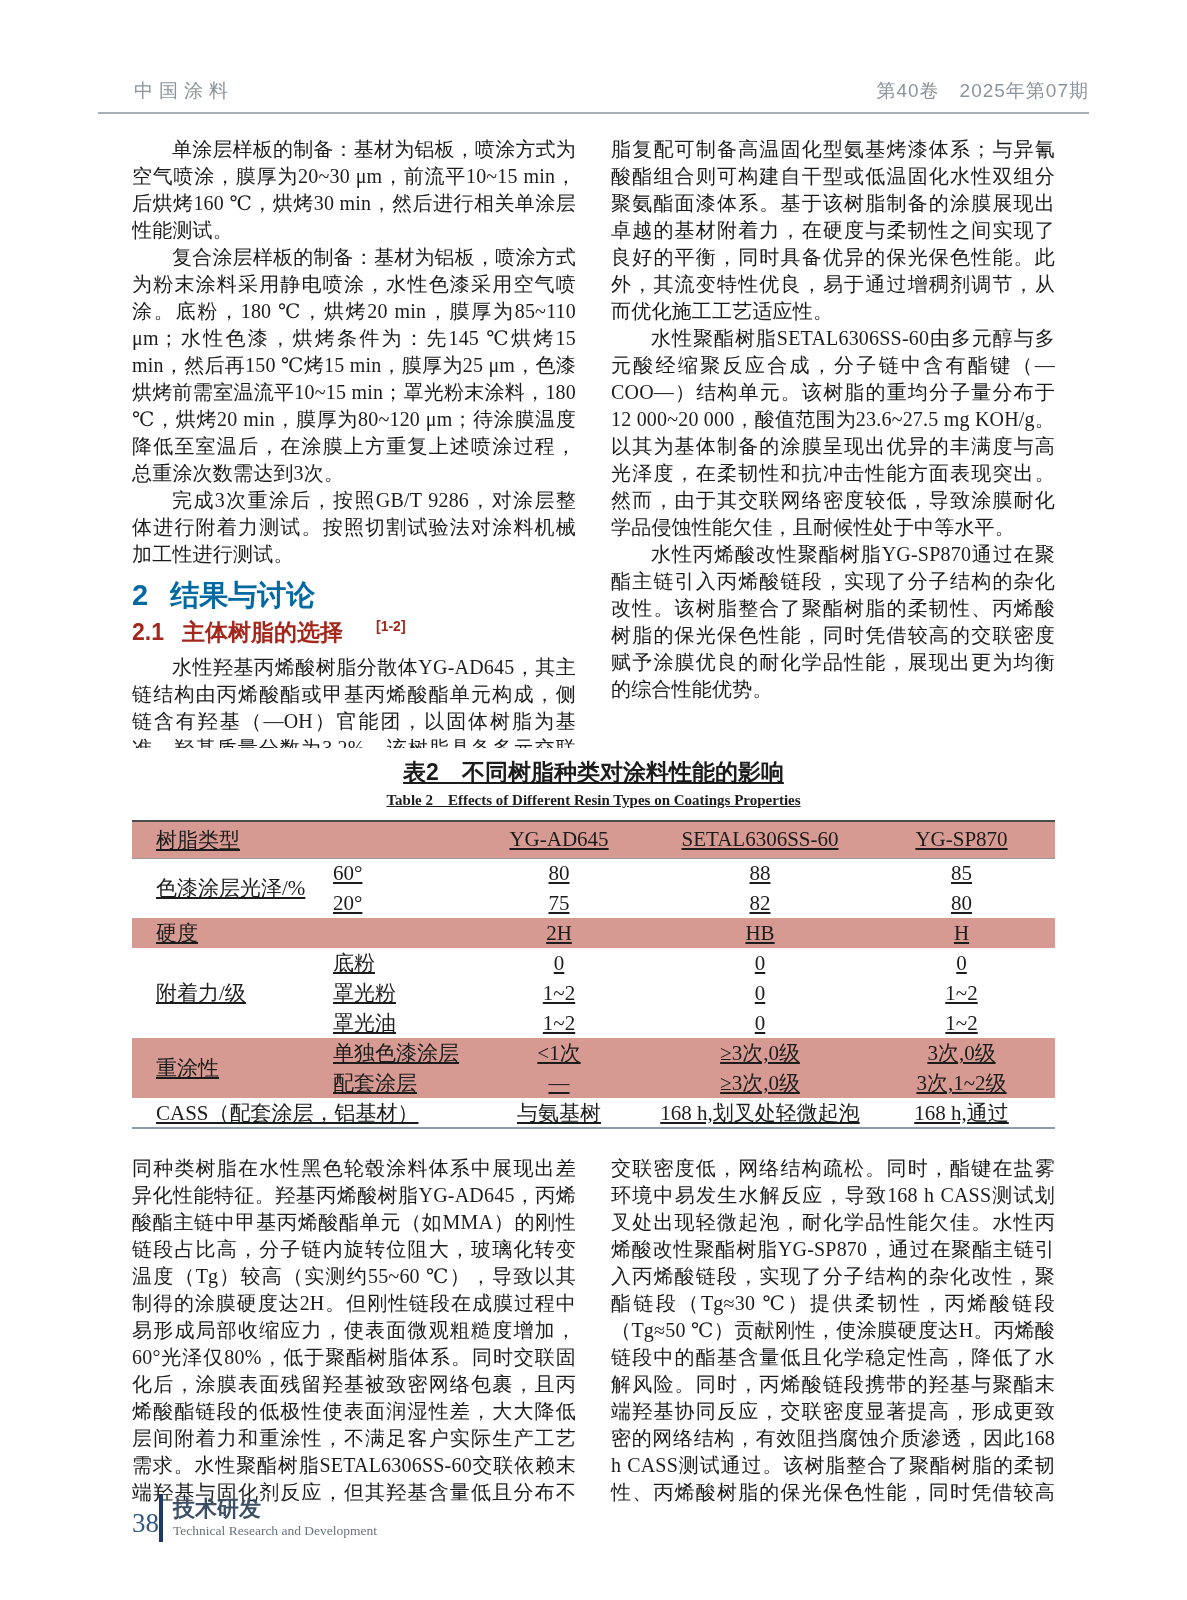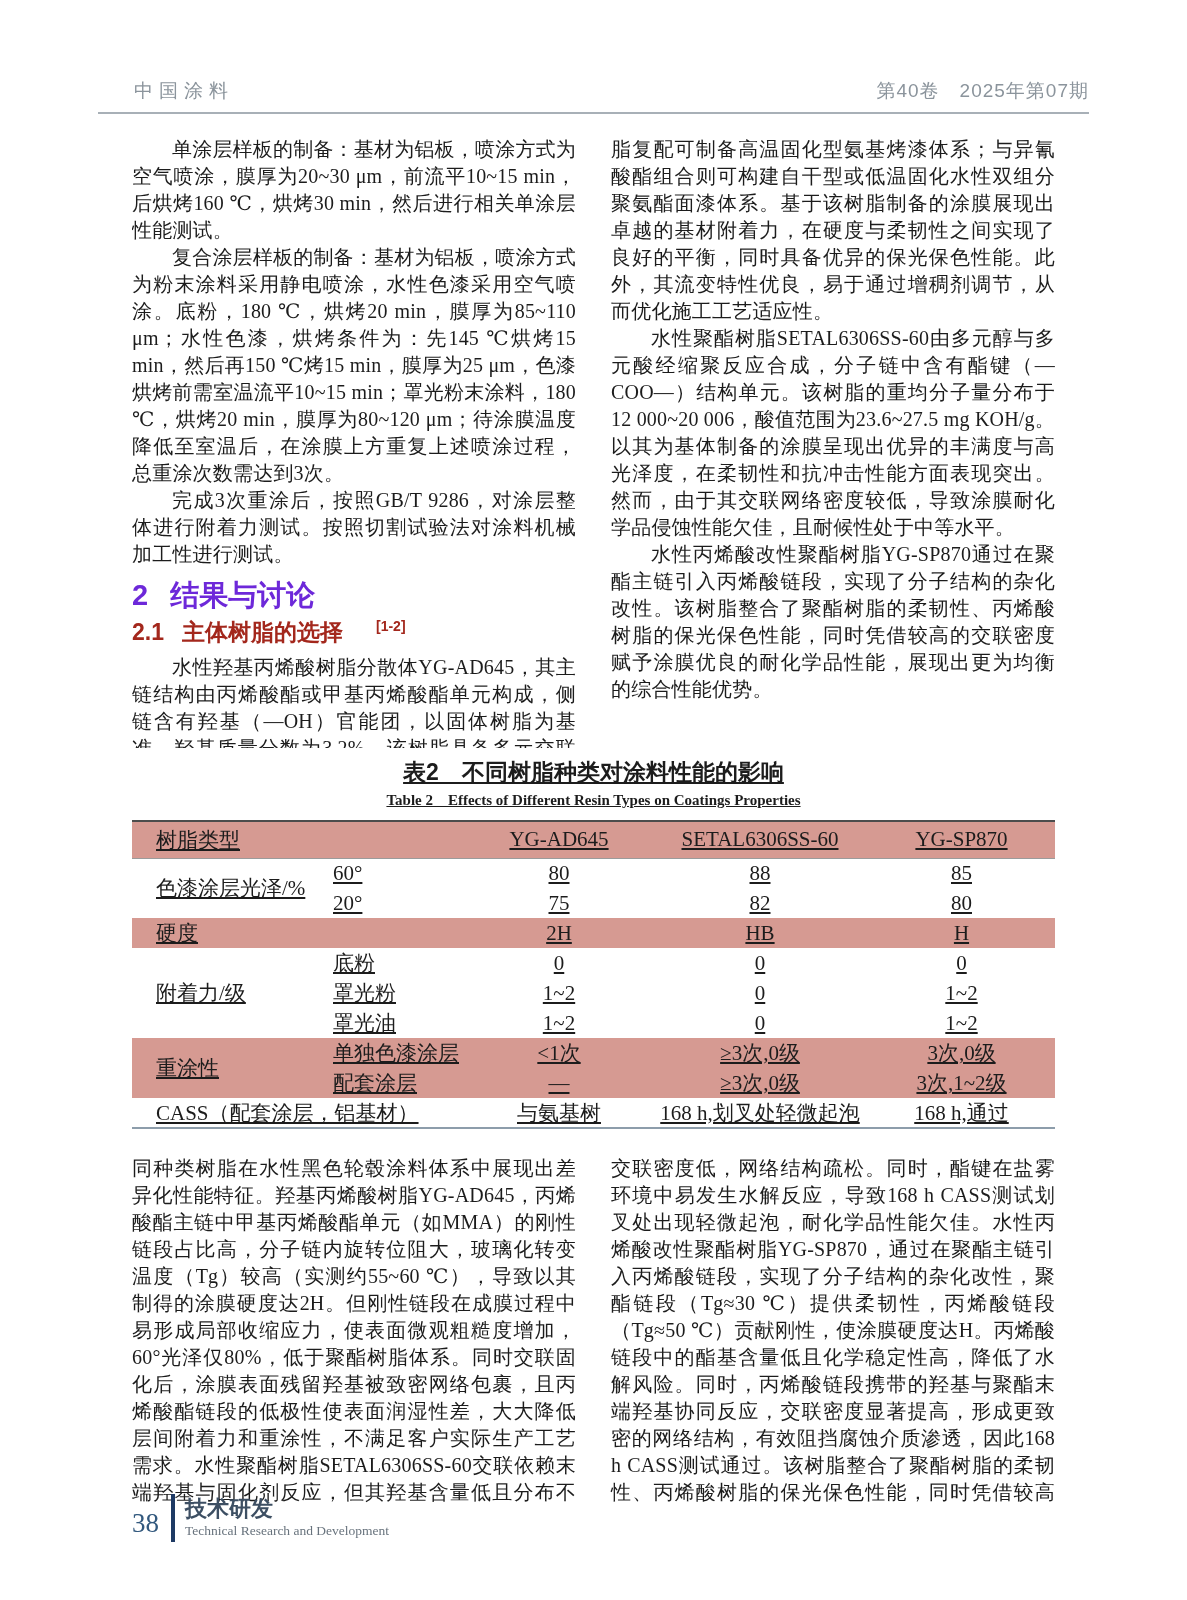--- a/index.html
+++ b/index.html
@@ -37,21 +37,21 @@
 
   p.body-p {
     font-size: 20px; line-height: 27px;
     text-align: justify;
     letter-spacing: 0.2px;
   }
   p.indent { text-indent: 2em; }
 
   .sec-h {
     font-family: "Liberation Sans", "DejaVu Sans", sans-serif;
-    color: #6d28d9; font-weight: bold;
+    color: #0369a1; font-weight: bold;
     font-size: 29px; line-height: 34px;
     margin: 10px 0 6px 0;
   }
   .sec-h .num { margin-right: 22px; }
   .subsec-h {
     font-family: "Liberation Sans", "DejaVu Sans", sans-serif;
     color: #a3271c; font-weight: bold;
     font-size: 23px; line-height: 28px;
     margin: 2px 0 8px 0;
   }
@@ -94,21 +94,21 @@
   col.c-2 { width: 216px; }
   col.c-3 { width: 187px; }
 
   
   .footer {
     position: absolute; left: 132px; top: 1494px;
     display: flex; align-items: center;
   }
   .footer .pageno {
     font-size: 27px; color: #33597e;
-    margin-right: 12px; padding-top: 10px;
+    padding-top: 10px;
     font-family: "Liberation Serif", "DejaVu Serif", serif;
   }
   .footer .fbar { width: 4px; height: 48px; background: #1e3a64; margin-right: 10px; }
   .footer .ftext .zh {
     font-family: "Liberation Sans", "DejaVu Sans", sans-serif;
     font-weight: bold; font-size: 22px; color: #3d4f63; line-height: 26px;
   }
   .footer .ftext .en {
     font-size: 13.5px; color: #68737d; line-height: 18px;
     font-family: "Liberation Serif", "DejaVu Serif", serif;
@@ -135,21 +135,21 @@
         <div class="sec-h">
           <span class="num">2</span><span>结果与讨论</span>
         </div>
         <div class="subsec-h">
           <span class="num">2.1</span><span>主体树脂的选择</span><sup>[1-2]</sup>
         </div>
         <p class="body-p indent">水性羟基丙烯酸树脂分散体YG-AD645，其主链结构由丙烯酸酯或甲基丙烯酸酯单元构成，侧链含有羟基（—OH）官能团，以固体树脂为基准，羟基质量分数为3.2%。该树脂具备多元交联固化特性，与氨基树</p>
       </div>
       <div class="col">
         <p class="body-p">脂复配可制备高温固化型氨基烤漆体系；与异氰酸酯组合则可构建自干型或低温固化水性双组分聚氨酯面漆体系。基于该树脂制备的涂膜展现出卓越的基材附着力，在硬度与柔韧性之间实现了良好的平衡，同时具备优异的保光保色性能。此外，其流变特性优良，易于通过增稠剂调节，从而优化施工工艺适应性。</p>
-        <p class="body-p indent">水性聚酯树脂SETAL6306SS-60由多元醇与多元酸经缩聚反应合成，分子链中含有酯键（—COO—）结构单元。该树脂的重均分子量分布于12 000~20 006，酸值范围为23.6~27.5 mg KOH/g。以其为基体制备的涂膜呈现出优异的丰满度与高光泽度，在柔韧性和抗冲击性能方面表现突出。然而，由于其交联网络密度较低，导致涂膜耐化学品侵蚀性能欠佳，且耐候性处于中等水平。</p>
+        <p class="body-p indent">水性聚酯树脂SETAL6306SS-60由多元醇与多元酸经缩聚反应合成，分子链中含有酯键（—COO—）结构单元。该树脂的重均分子量分布于12 000~20 000，酸值范围为23.6~27.5 mg KOH/g。以其为基体制备的涂膜呈现出优异的丰满度与高光泽度，在柔韧性和抗冲击性能方面表现突出。然而，由于其交联网络密度较低，导致涂膜耐化学品侵蚀性能欠佳，且耐候性处于中等水平。</p>
         <p class="body-p indent">水性丙烯酸改性聚酯树脂YG-SP870通过在聚酯主链引入丙烯酸链段，实现了分子结构的杂化改性。该树脂整合了聚酯树脂的柔韧性、丙烯酸树脂的保光保色性能，同时凭借较高的交联密度赋予涂膜优良的耐化学品性能，展现出更为均衡的综合性能优势。</p>
 
       </div>
     </div>
 
     <div class="table-block">
       <div class="tcap-zh">表2　不同树脂种类对涂料性能的影响</div>
       <div class="tcap-en">Table 2　Effects of Different Resin Types on Coatings Properties</div>
 
       <table class="resin">

